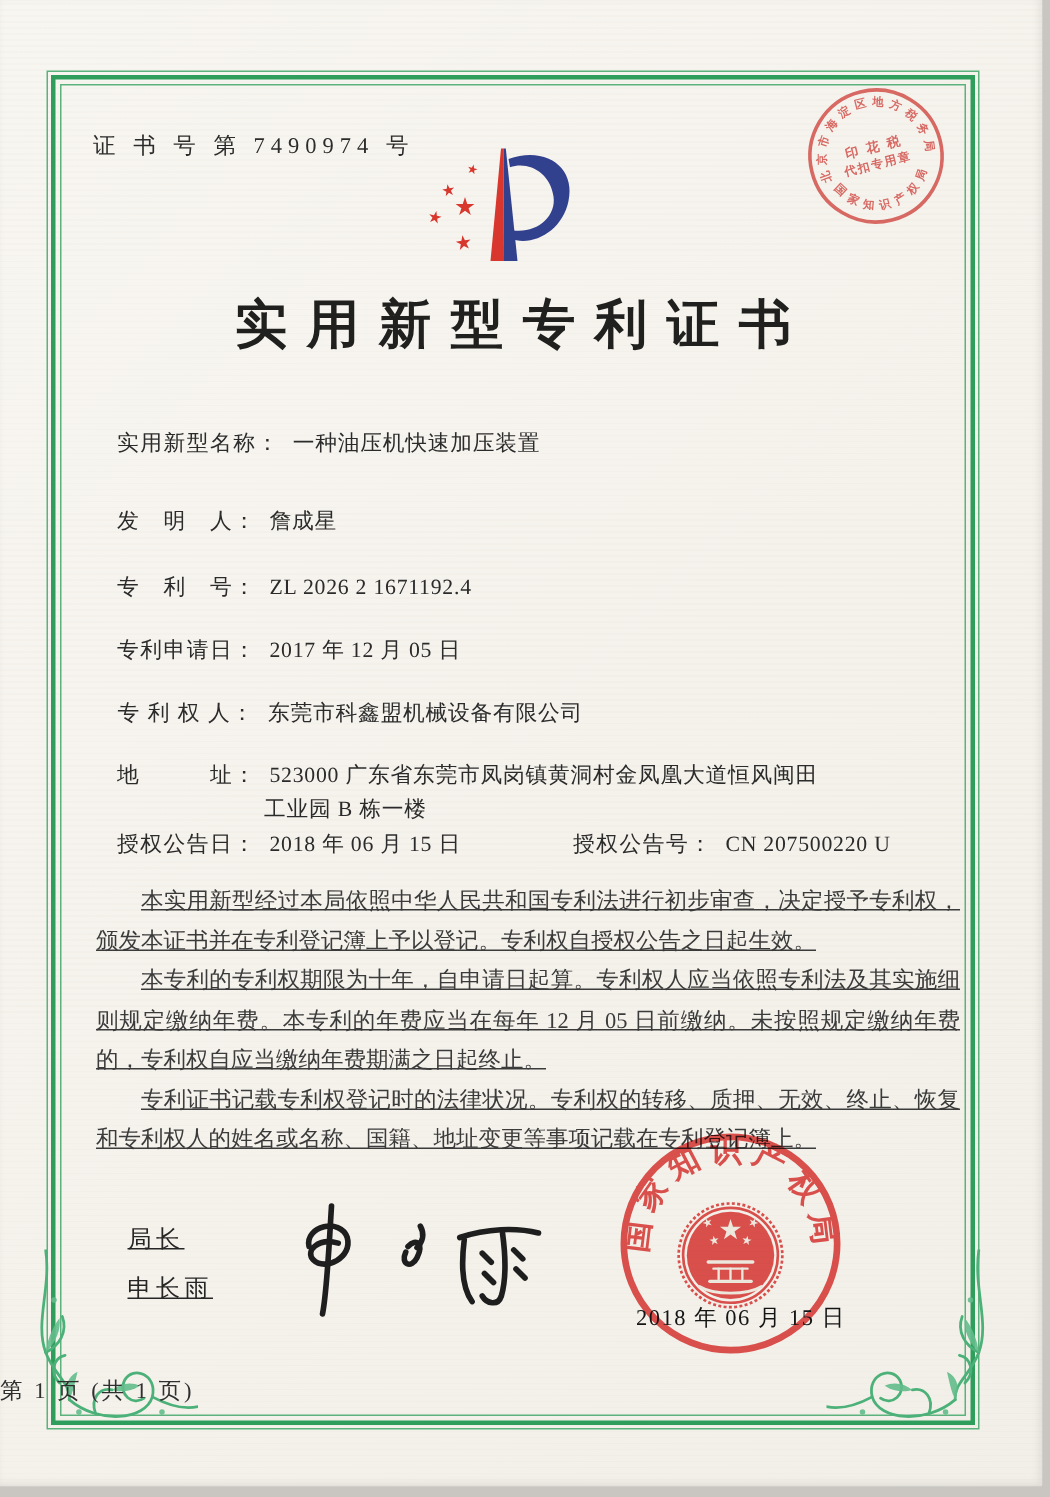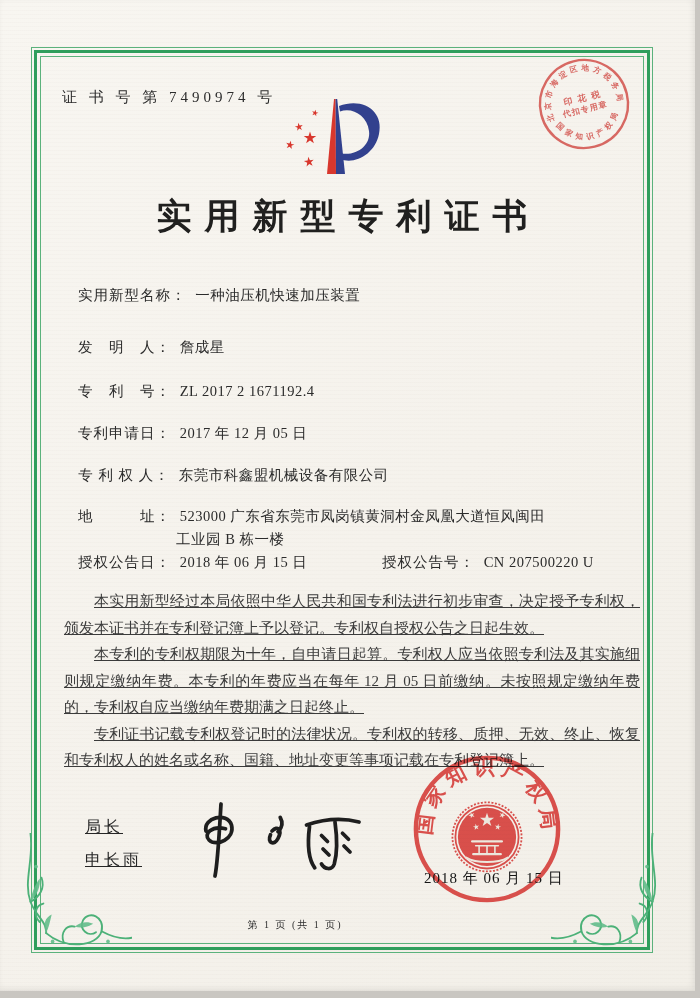--- a/index.html
+++ b/index.html
@@ -37,21 +37,21 @@
   }
   .paras p{margin:0;text-indent:2em;text-decoration:underline;}
   .signer{position:absolute;left:85px;top:810px;font-size:16px;color:#262626;letter-spacing:3px;line-height:33px;text-decoration:underline;}
   .signature{position:absolute;left:178px;top:792px;width:200px;height:90px;}
   .seal{position:absolute;left:408px;top:750px;width:158px;height:158px;mix-blend-mode:multiply;opacity:0.9;}
   .seal-date{position:absolute;left:424px;top:869px;font-size:15px;color:#151515;letter-spacing:1px;white-space:nowrap;}
   .tax-stamp{position:absolute;left:536px;top:56px;width:96px;height:96px;transform:rotate(-14deg);mix-blend-mode:multiply;opacity:0.85;}
   .flourish{position:absolute;width:120px;height:130px;bottom:28px;}
   .flourish.bl{left:12px;}
   .flourish.br{right:24px;transform:scaleX(-1);}
-  .footer{position:absolute;left:0;top:918px;width:590px;text-align:center;font-size:10px;color:#2f2f2f;letter-spacing:2px;}
+  .footer{position:absolute;left:0;top:918px;width:590px;text-align:left;font-size:15px;color:#2f2f2f;letter-spacing:2px;}
   .hidden-defs{position:absolute;width:0;height:0;}
   svg text{font-family:"Liberation Serif","DejaVu Serif",serif;}
 </style>
 </head>
 <body>
 
 <svg class="hidden-defs" aria-hidden="true">
   <defs>
     <path id="star" d="M0,-1 L0.2245,-0.309 L0.951,-0.309 L0.3633,0.118 L0.5878,0.809 L0,0.382 L-0.5878,0.809 L-0.3633,0.118 L-0.951,-0.309 L-0.2245,-0.309 Z"></path>
     <path id="arc-main-seal" d="M27.38,99.15 A56,56 0 1 1 132.62,99.15" fill="none"></path>
@@ -122,21 +122,21 @@
     <div class="frow" style="top:286px">
       <span class="flabel">实用新型名称：</span>
       <span class="fvalue">一种油压机快速加压装置</span>
     </div>
     <div class="frow" style="top:338px">
       <span class="flabel">发　明　人：</span>
       <span class="fvalue">詹成星</span>
     </div>
     <div class="frow" style="top:382px">
       <span class="flabel">专　利　号：</span>
-      <span class="fvalue">ZL 2017 2 1671192.4</span>
+      <span class="fvalue">ZL 2026 2 1671192.4</span>
     </div>
     <div class="frow" style="top:424px">
       <span class="flabel">专利申请日：</span>
       <span class="fvalue">2017 年 12 月 05 日</span>
     </div>
     <div class="frow" style="top:466px">
       <span class="flabel">专 利 权 人：</span>
       <span class="fvalue">东莞市科鑫盟机械设备有限公司</span>
     </div>
     <div class="frow" style="top:507px">

